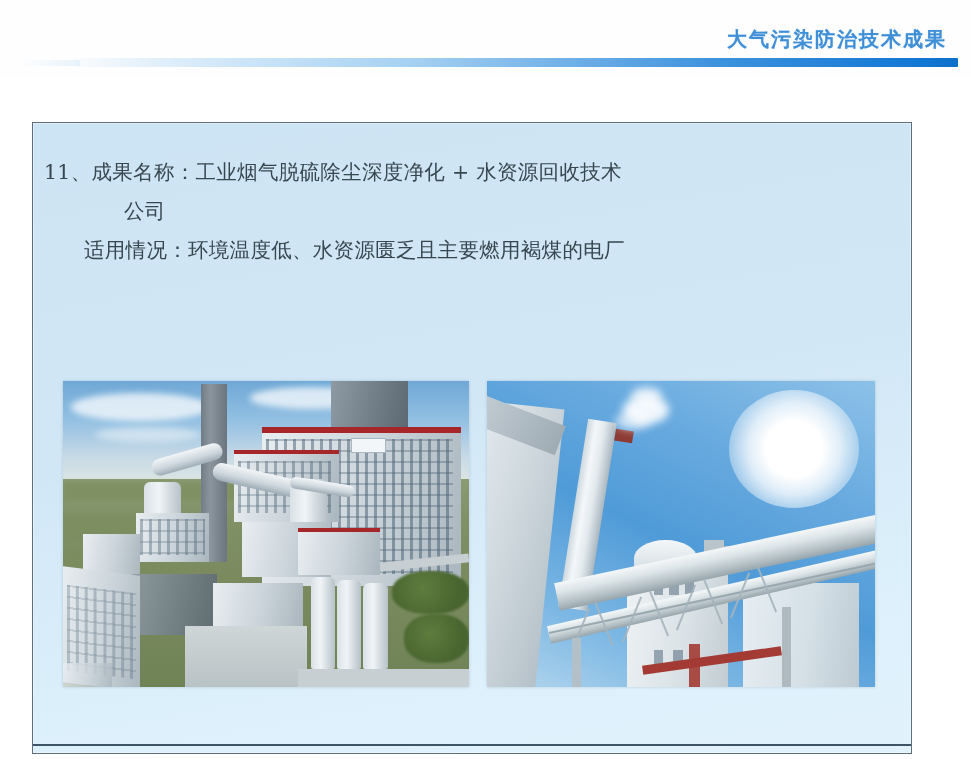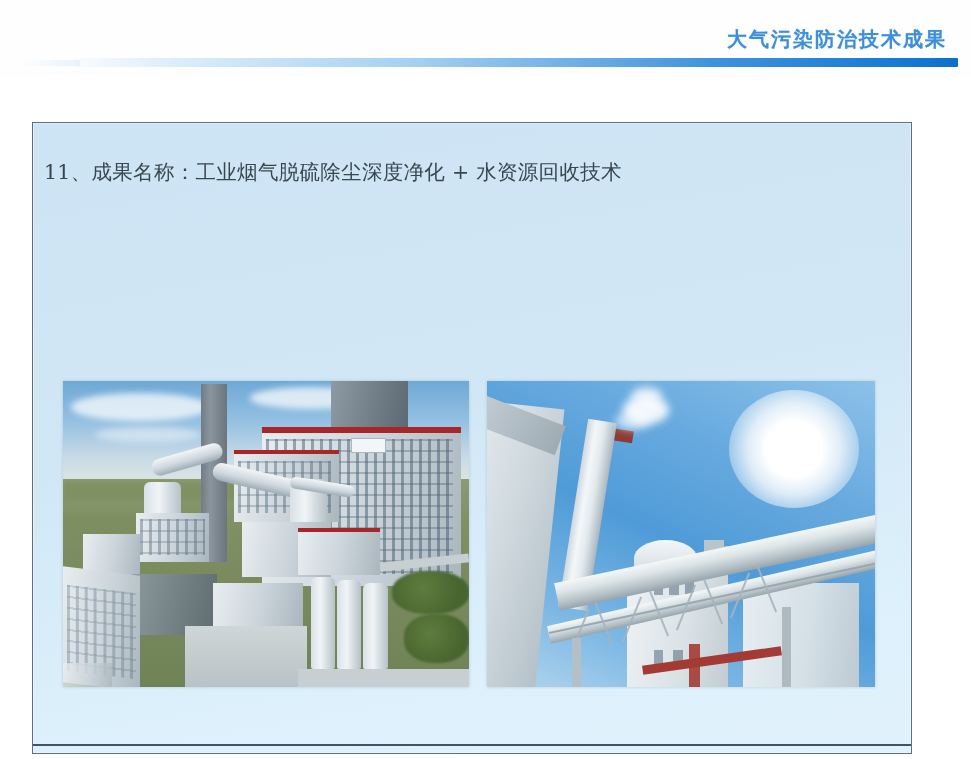--- a/index.html
+++ b/index.html
@@ -118,20 +118,22 @@
 <div id="page-header">
   <div id="header-title">大气污染防治技术成果</div>
   <div id="header-rule-fade"></div>
   <div id="header-rule"></div>
 </div>
 
 <div id="slide-frame">
 
   <div id="text-block">
     <div class="txt-line">11、成果名称：工业烟气脱硫除尘深度净化 + 水资源回收技术</div>
+    <div class="txt-line indent-2">公司</div>
+    <div class="txt-line indent-1">适用情况：环境温度低、水资源匮乏且主要燃用褐煤的电厂</div>
   </div>
 
   <div class="photo" id="photo-left">
     <div class="sky-l"></div>
     <div class="cloud" style="left:2%;top:4%;width:34%;height:9%;"></div>
     <div class="cloud" style="left:46%;top:2%;width:30%;height:7%;"></div>
     <div class="cloud" style="left:8%;top:15%;width:26%;height:5%;opacity:.6;"></div>
 
     <div class="ground-l"></div>
     <div class="field" style="left:0;top:33%;width:46%;height:6%;"></div>

